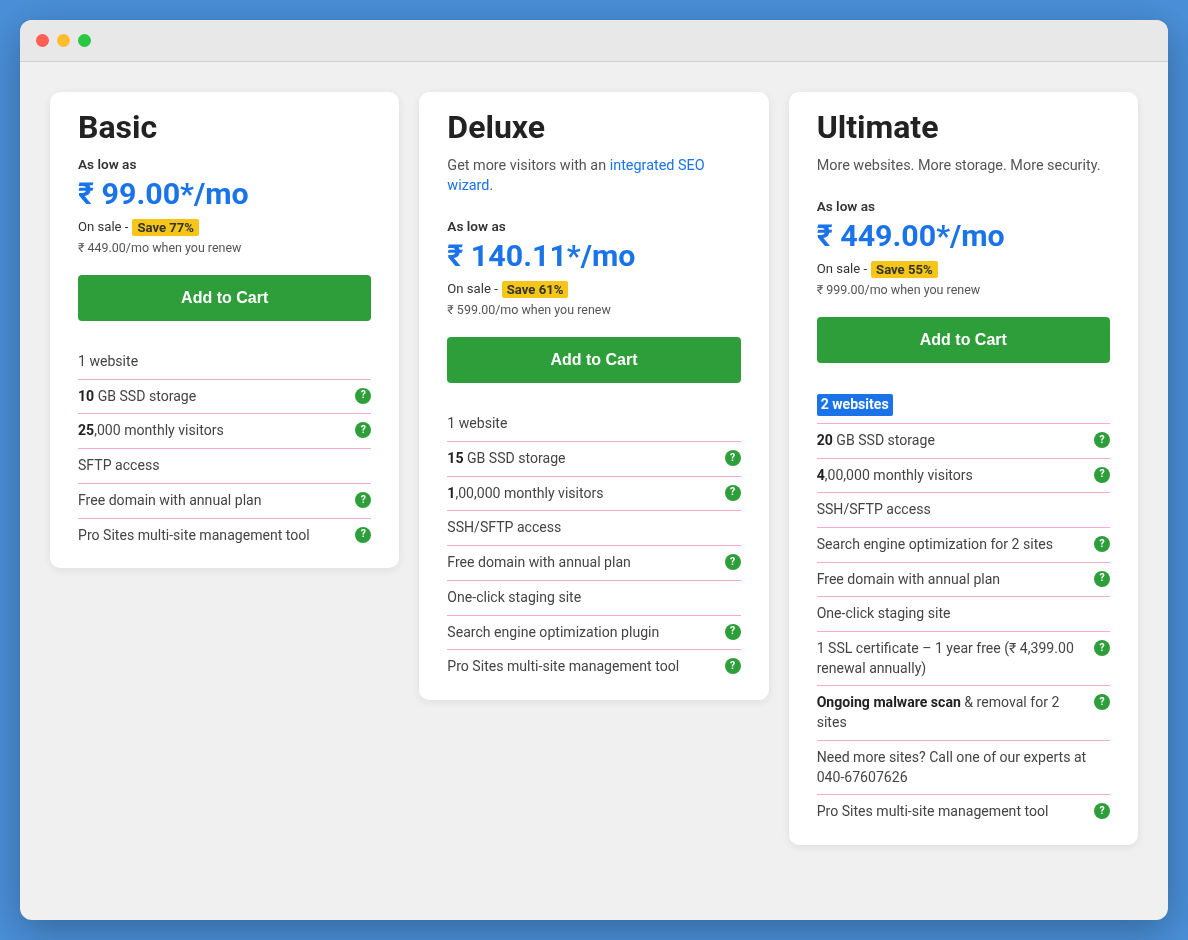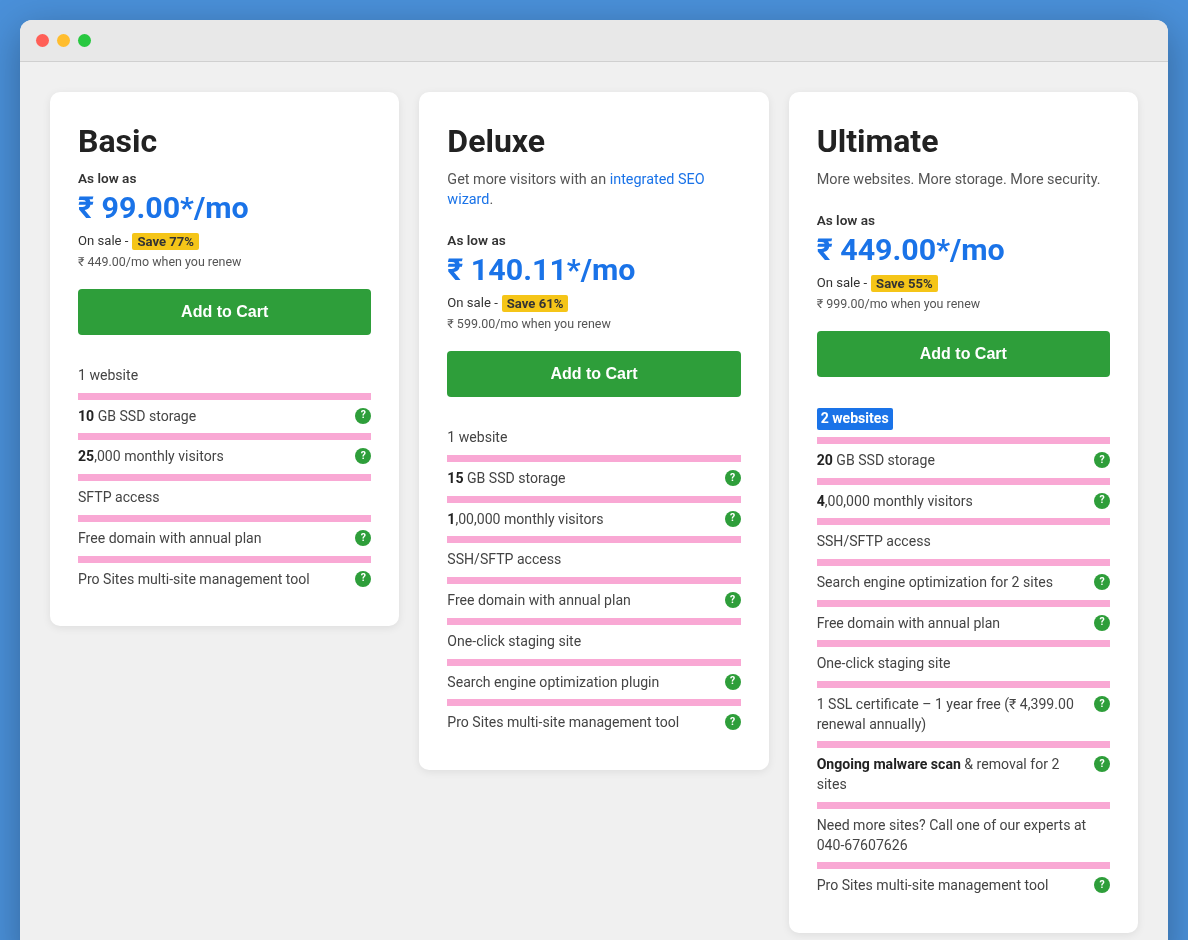--- a/index.html
+++ b/index.html
@@ -38,21 +38,21 @@
     .dot-green { background: #28c840; }
     .content {
       padding: 30px;
       display: flex;
       gap: 20px;
       align-items: flex-start;
     }
     .plan-card {
       background: #fff;
       border-radius: 10px;
-      padding: 30px 28px;
+      padding: 16px 28px;
       flex: 1;
       box-shadow: 0 2px 8px rgba(0,0,0,0.08);
     }
     .plan-name {
       font-size: 2rem;
       font-weight: 700;
       color: #222;
       margin-bottom: 10px;
     }
     .plan-desc {
@@ -110,21 +110,21 @@
       margin-bottom: 24px;
       text-align: center;
     }
     .features {
       list-style: none;
     }
     .features li {
       font-size: 0.88rem;
       color: #444;
       padding: 7px 0;
-      border-top: 7px solid #f9a8d4;
+      border-top: 1px solid #f9a8d4;
       display: flex;
       align-items: flex-start;
       gap: 5px;
       line-height: 1.4;
     }
     .features li:first-child { border-top: none; }
     .features li strong { color: #222; }
     .feature-text { flex: 1; }
     .help-icon {
       display: inline-flex;

